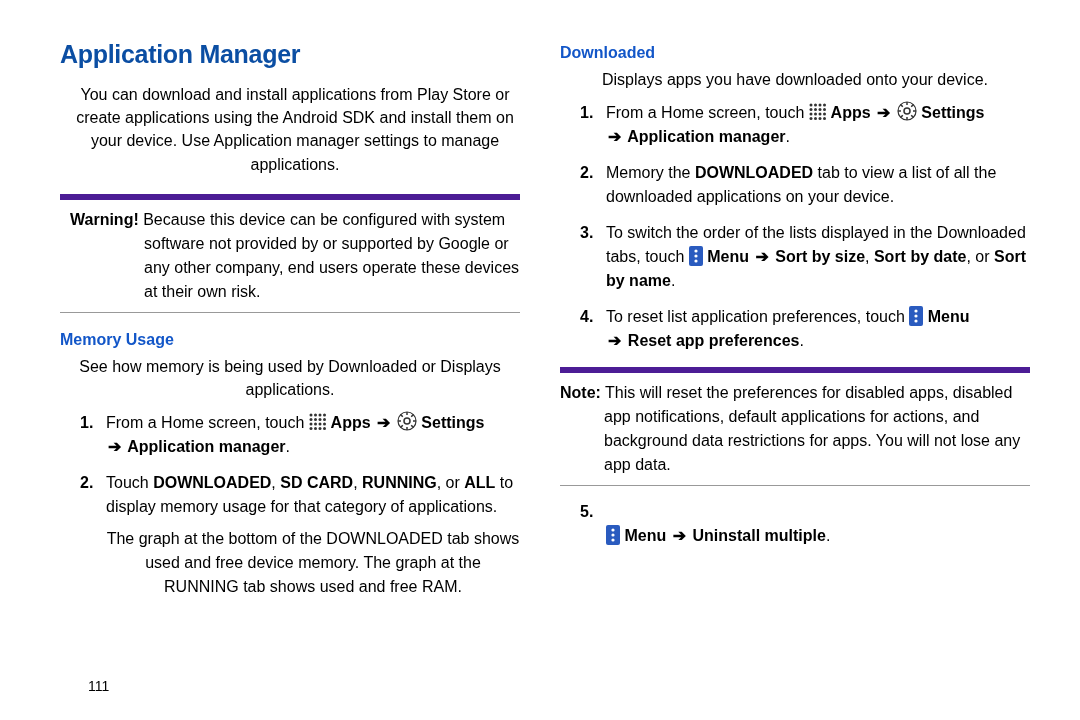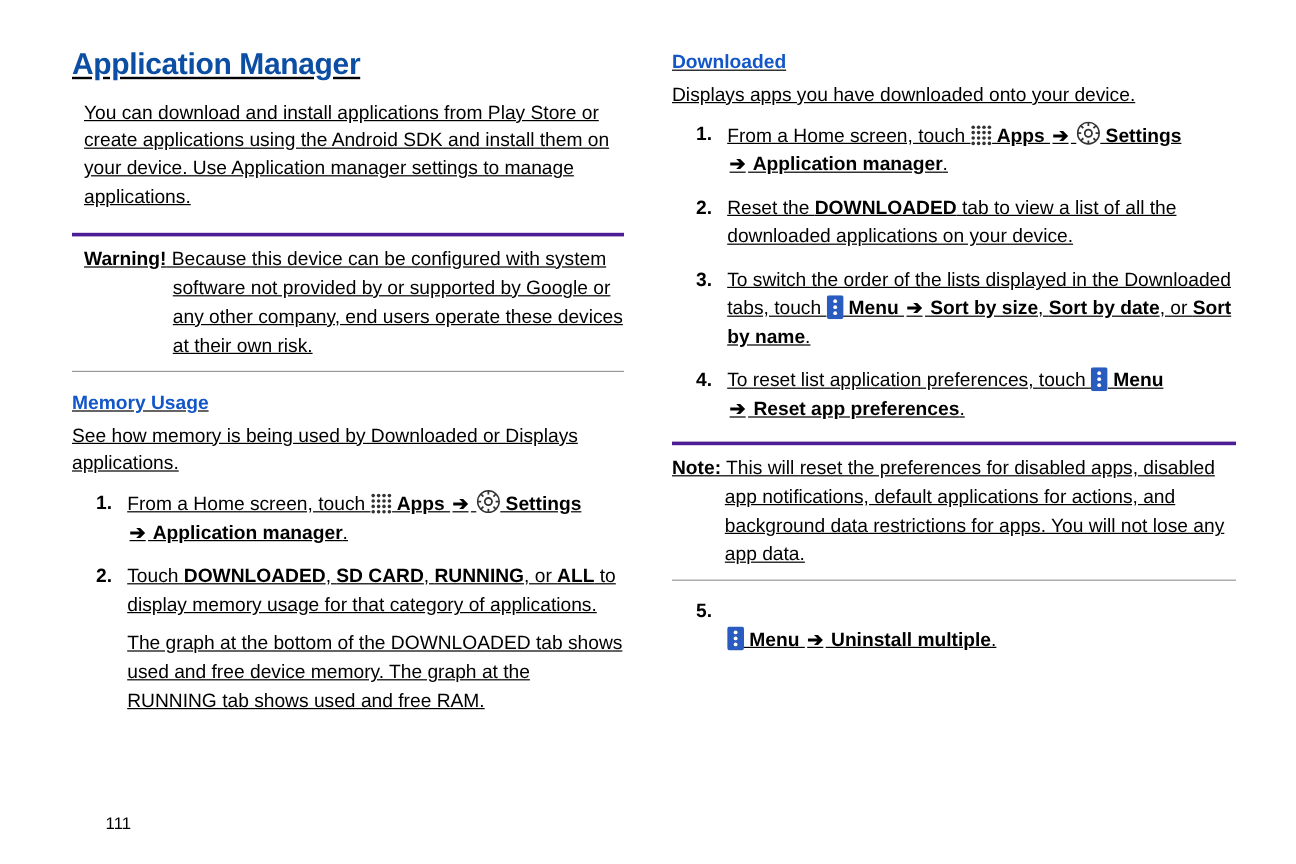--- a/index.html
+++ b/index.html
@@ -11,21 +11,20 @@
     width: 1080px;
     height: 720px;
     box-sizing: border-box;
   }
   .page {
     display: flex;
     width: 100%;
     height: 100%;
     padding: 40px 40px 20px 60px;
     box-sizing: border-box;
-    text-decoration: underline;
   }
   .col {
     width: 50%;
     box-sizing: border-box;
     padding-right: 30px;
   }
   .col.right {
     padding-left: 10px;
     padding-right: 10px;
   }
@@ -39,20 +38,21 @@
   h2.subhead {
     font-size: 16px;
     font-weight: bold;
     color: #1256c8;
     margin: 18px 0 6px 0;
   }
   p {
     font-size: 16px;
     line-height: 1.45;
     margin: 0 0 10px 0;
+    text-align: center;
   }
   .intro {
     margin-left: 10px;
     margin-bottom: 18px;
   }
   ol.steps {
     list-style: none;
     counter-reset: step;
     padding: 0 0 0 20px;
     margin: 8px 0 0 0;
@@ -75,21 +75,21 @@
     font-size: 16px;
     line-height: 1.5;
     padding-left: 46px;
     margin-top: -4px;
     margin-bottom: 12px;
   }
   .note-block, .warn-block {
     font-size: 16px;
     line-height: 1.5;
     margin: 14px 0 14px 0;
-    border-top: 3px solid #4c1d95;
+    border-top: 6px solid #4c1d95;
     border-bottom: 1px solid #999;
     padding: 8px 0;
   }
   .warn-block { padding-left: 10px; }
   .hang {
     display: block;
     padding-left: 74px;
     text-indent: -74px;
   }
   .note-block .hang { padding-left: 44px; text-indent: -44px; }
@@ -204,21 +204,21 @@
 
     <ol class="steps">
       <li>
         <span>From a Home screen, touch </span><svg class="icon icon-apps">
             <use href="#apps-icon-g"></use>
           </svg><span class="bold"> Apps </span><span class="arrow">➔</span> <svg class="icon icon-settings">
             <use href="#settings-icon-g"></use>
           </svg><span class="bold"> Settings </span><br><span class="arrow">➔</span><span class="bold"> Application manager</span><span>.</span>
       </li>
       <li>
-        <span>Reset the </span><span class="bold">DOWNLOADED</span><span> tab to view a list of all the downloaded applications on your device.</span>
+        <span>Memory the </span><span class="bold">DOWNLOADED</span><span> tab to view a list of all the downloaded applications on your device.</span>
       </li>
       <li>
         <span>To switch the order of the lists displayed in the Downloaded tabs, touch </span><svg class="icon icon-menu">
             <use href="#menu-icon-g"></use>
           </svg><span class="bold"> Menu </span><span class="arrow">➔</span><span class="bold"> Sort by size</span><span>, </span><span class="bold">Sort by date</span><span>, or </span><span class="bold">Sort by name</span><span>.</span>
       </li>
       <li>
         <span>To reset list application preferences, touch </span><svg class="icon icon-menu">
             <use href="#menu-icon-g"></use>
           </svg><span class="bold"> Menu </span><br><span class="arrow">➔</span><span class="bold"> Reset app preferences</span><span>.</span>

